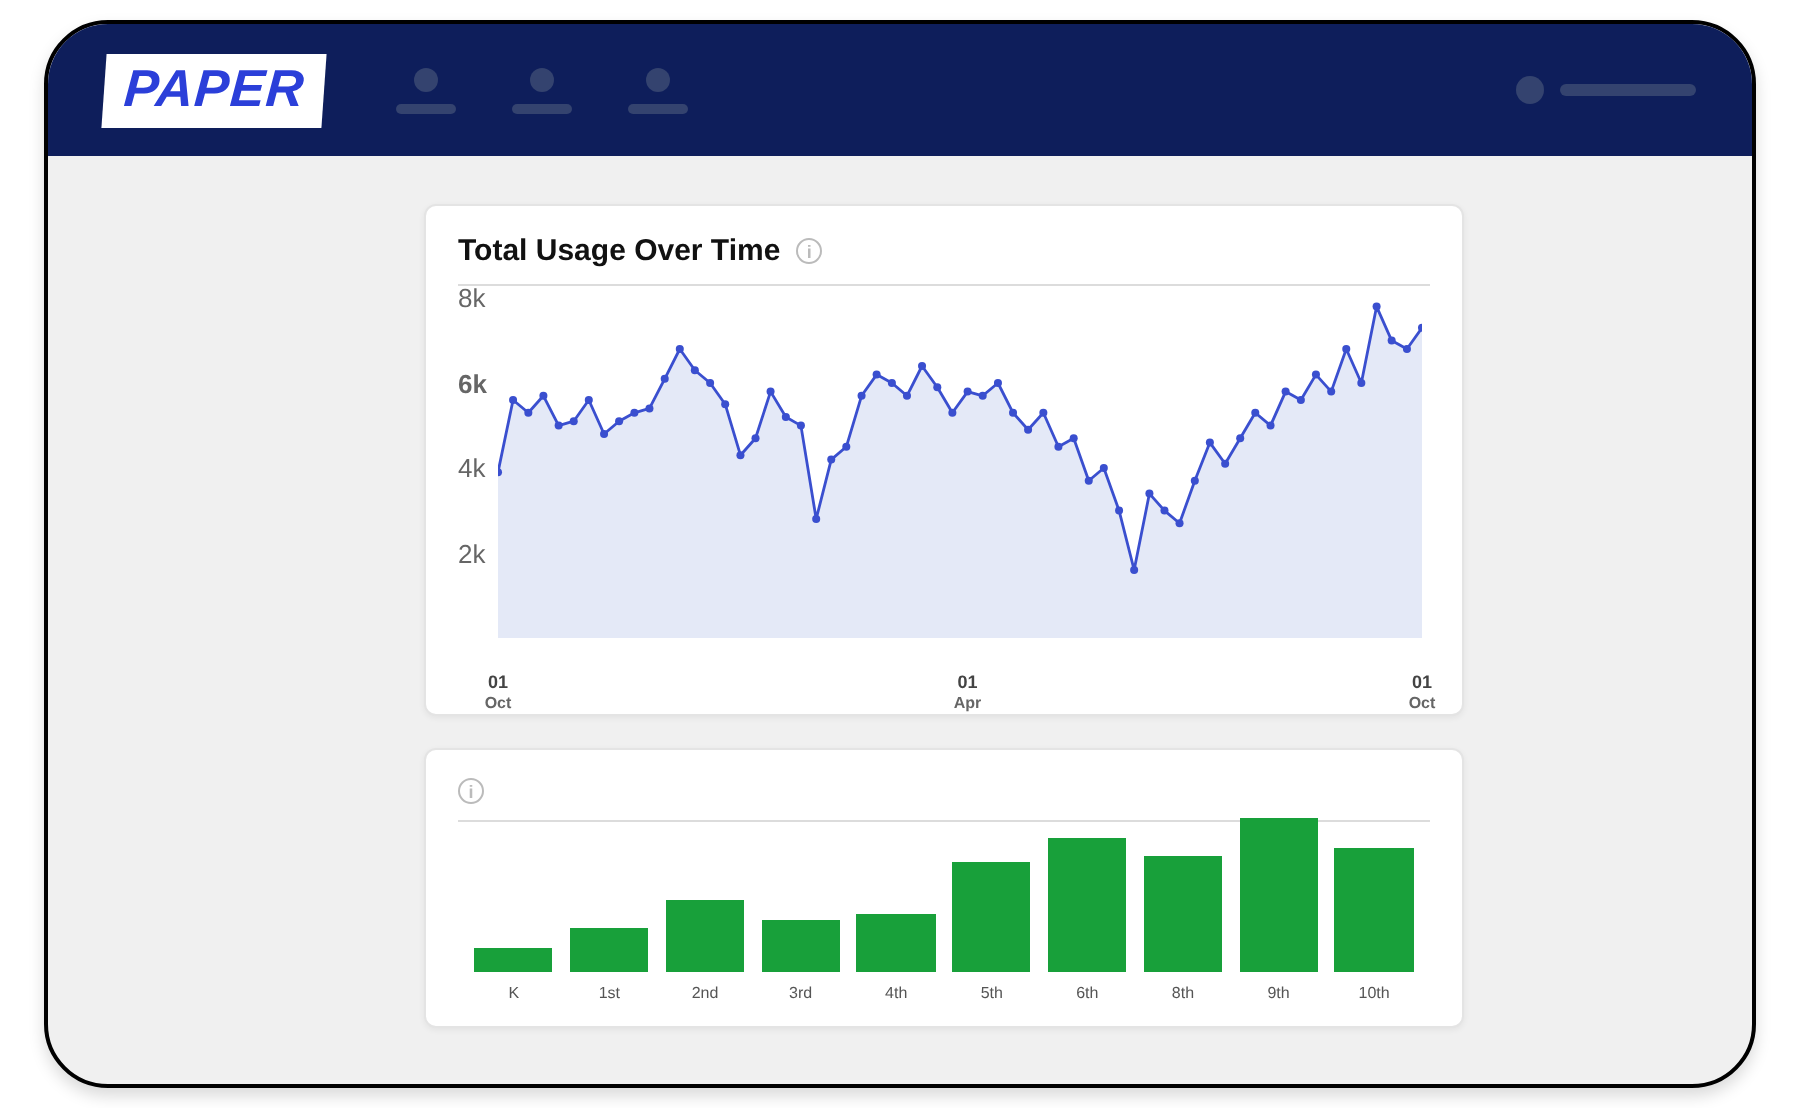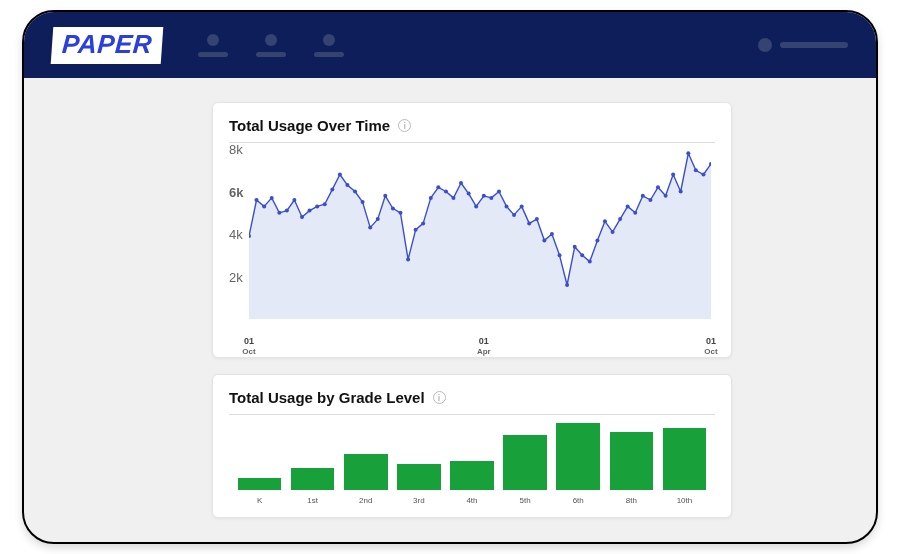--- a/index.html
+++ b/index.html
@@ -164,21 +164,20 @@
             <div><b>01</b></div>
             <div class="minor">Apr</div>
           </div><div class="xtick" style="left: 100%;">
             <div><b>01</b></div>
             <div class="minor">Oct</div>
           </div></div>
     </div>
 
     <div class="card" style="margin-bottom:0;">
       <div class="card-head">
-        <span class="card-title">Total Usage by Grade Level</span>
         <span class="info-icon">i</span>
       </div>
       <div class="divider"></div>
       <div class="bars" id="bar-chart">
           <div class="bar-col">
             <div class="bar" style="height: 12px;"></div>
             <div class="bar-label">K</div>
           </div>
           <div class="bar-col">
             <div class="bar" style="height: 21.6px;"></div>
@@ -202,20 +201,24 @@
           </div>
           <div class="bar-col">
             <div class="bar" style="height: 67.2px;"></div>
             <div class="bar-label">6th</div>
           </div>
           <div class="bar-col">
             <div class="bar" style="height: 57.6px;"></div>
             <div class="bar-label">8th</div>
           </div>
           <div class="bar-col">
+            <div class="bar" style="height: 76.8px;"></div>
+            <div class="bar-label">9th</div>
+          </div>
+          <div class="bar-col">
             <div class="bar" style="height: 62.4px;"></div>
             <div class="bar-label">10th</div>
           </div>
         </div>
       <div style="height:4px;"></div>
     </div>
 
   </div>
 </div>
 

